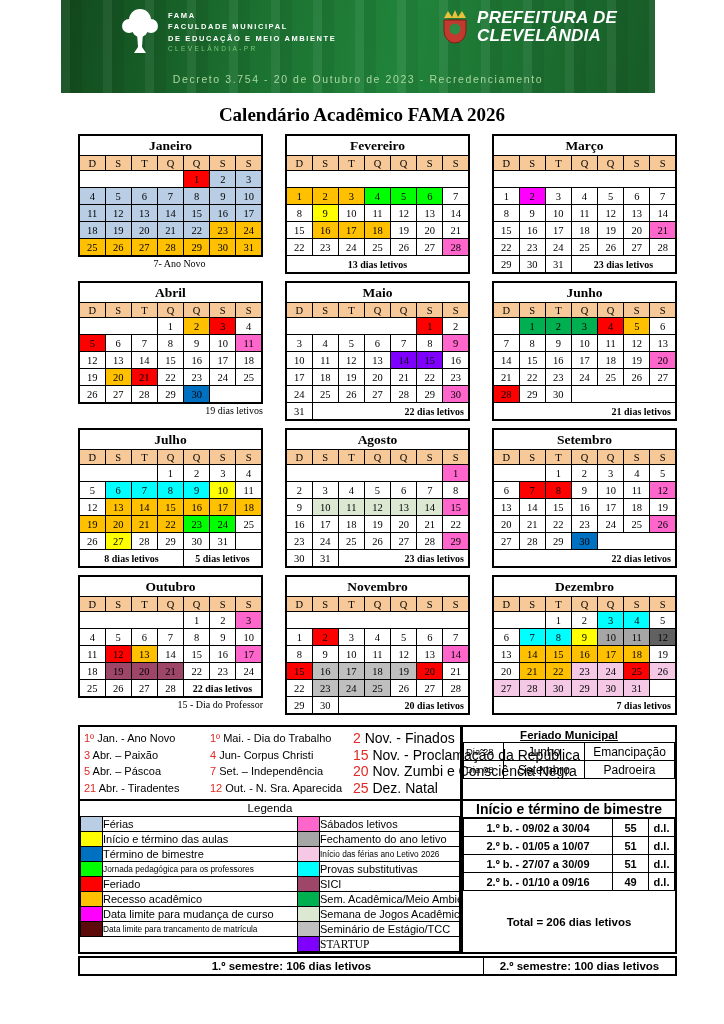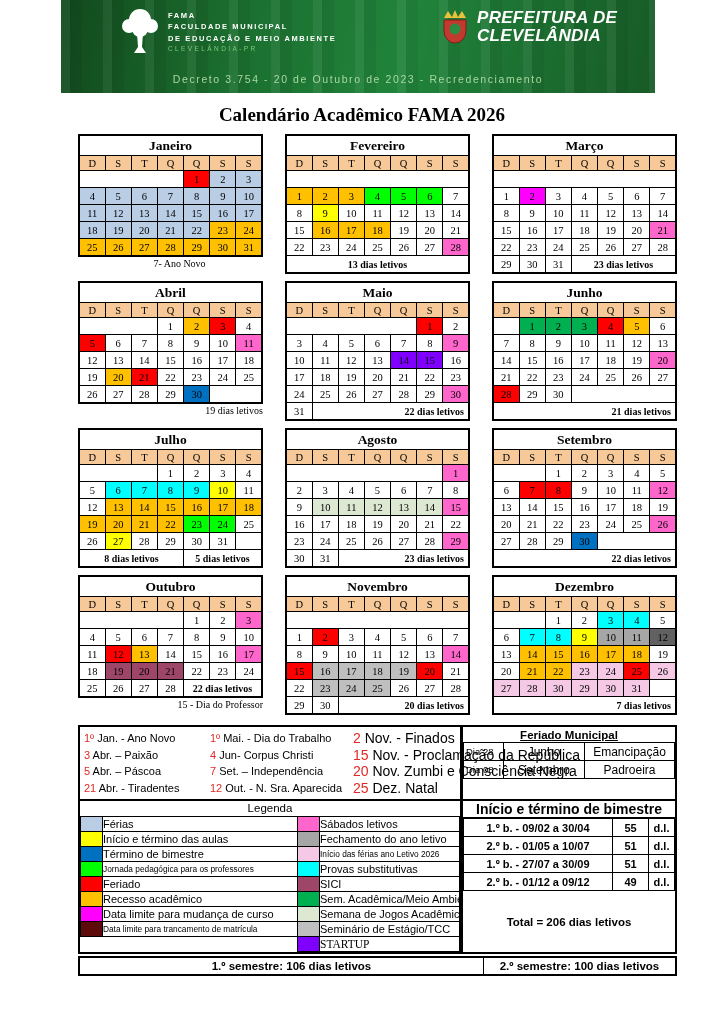--- a/index.html
+++ b/index.html
@@ -982,21 +982,21 @@
             <td class="bim-range">2.º b. - 01/05 a 10/07</td>
             <td class="bim-num">51</td>
             <td class="bim-dl">d.l.</td>
           </tr>
           <tr>
             <td class="bim-range">1.º b. - 27/07 a 30/09</td>
             <td class="bim-num">51</td>
             <td class="bim-dl">d.l.</td>
           </tr>
           <tr>
-            <td class="bim-range">2.º b. - 01/12 a 09/12</td>
+            <td class="bim-range">2.º b. - 01/10 a 09/16</td>
             <td class="bim-num">49</td>
             <td class="bim-dl">d.l.</td>
           </tr>
         </tbody>
       </table>
     <div class="bim-total">Total = 206 dias letivos</div>
   </div>
 </section>
 
 <section class="sem-bar">

